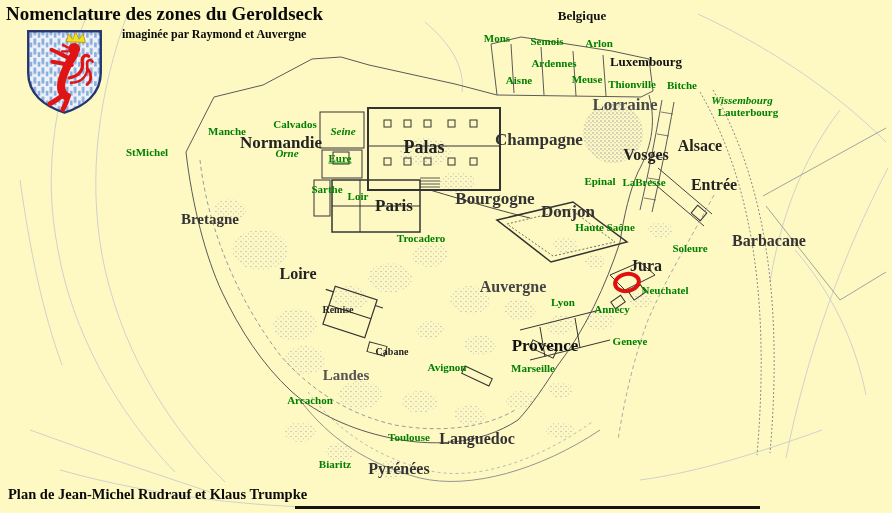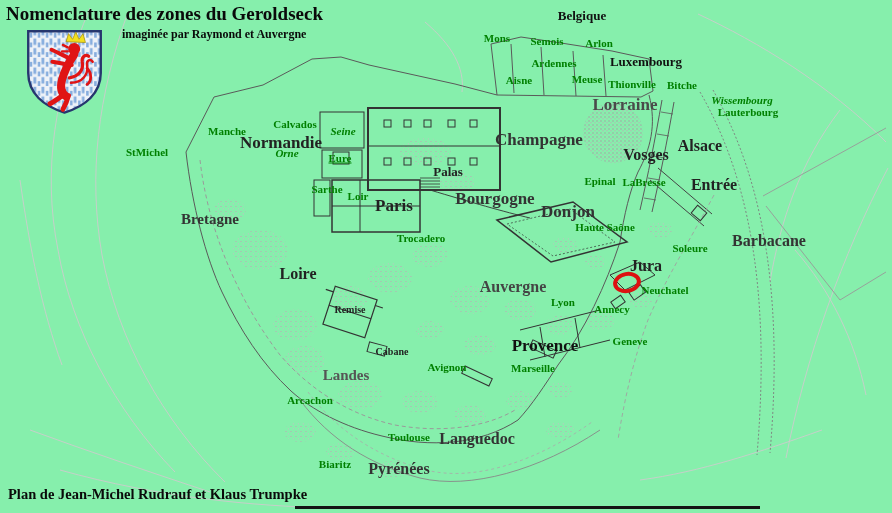--- a/index.html
+++ b/index.html
@@ -1,17 +1,17 @@
 <!DOCTYPE html>
 <html><head>
 <meta charset="utf-8">
 <style>
   html,body{margin:0;padding:0;background:#fff;}
   #stage{
-    position:relative;width:892px;height:513px;overflow:hidden;background:#86efac;
+    position:relative;width:892px;height:513px;overflow:hidden;background:#fef9c3;
     font-family:"Liberation Serif","DejaVu Serif",serif;
   }
   #plan-svg{position:absolute;left:0;top:0;width:892px;height:513px;}
   .map-label{
     position:absolute;transform:translate(-50%,-50%);
     white-space:nowrap;font-weight:bold;line-height:1;
     font-family:"Liberation Serif","DejaVu Serif",serif;
   }
   .place{font-size:11px;}
   .region{font-size:15px;}
@@ -193,28 +193,28 @@
   <div id="page-subtitle">imaginée par Raymond et Auvergne</div>
 
   <div id="label-layer">
       <span class="map-label region" style="left: 582px; top: 15px; font-size: 13px; color: rgb(17, 17, 17);">Belgique</span>
       <span class="map-label region" style="left: 646px; top: 61px; font-size: 13px; color: rgb(17, 17, 17);">Luxembourg</span>
       <span class="map-label region" style="left: 625px; top: 104px; font-size: 17px; color: rgb(74, 74, 74);">Lorraine</span>
       <span class="map-label region" style="left: 646px; top: 155px; font-size: 16px; color: rgb(34, 34, 34);">Vosges</span>
       <span class="map-label region" style="left: 700px; top: 146px; font-size: 16px; color: rgb(34, 34, 34);">Alsace</span>
       <span class="map-label region" style="left: 714px; top: 185px; font-size: 16px; color: rgb(34, 34, 34);">Entrée</span>
       <span class="map-label region" style="left: 539px; top: 139px; font-size: 17px; color: rgb(51, 51, 51);">Champagne</span>
-      <span class="map-label region" style="left: 448px; top: 147px; font-size: 13px; color: rgb(34, 34, 34); margin-top: 24px;">Palas</span>
+      <span class="map-label region" style="left: 424px; top: 147px; font-size: 18px; color: rgb(34, 34, 34);">Palas</span>
       <span class="map-label region" style="left: 281px; top: 142px; font-size: 17px; color: rgb(34, 34, 34);">Normandie</span>
       <span class="map-label region" style="left: 394px; top: 205px; font-size: 17px; color: rgb(34, 34, 34);">Paris</span>
       <span class="map-label region" style="left: 495px; top: 198px; font-size: 17px; color: rgb(51, 51, 51);">Bourgogne</span>
       <span class="map-label region" style="left: 568px; top: 211px; font-size: 17px; color: rgb(51, 51, 51);">Donjon</span>
       <span class="map-label region" style="left: 210px; top: 219px; font-size: 15px; color: rgb(51, 51, 51);">Bretagne</span>
       <span class="map-label region" style="left: 298px; top: 274px; font-size: 16px; color: rgb(34, 34, 34);">Loire</span>
-      <span class="map-label region" style="left: 350px; top: 310px; font-size: 10px; color: rgb(34, 34, 34);">Remise</span>
+      <span class="map-label region" style="left: 338px; top: 310px; font-size: 10px; color: rgb(34, 34, 34);">Remise</span>
       <span class="map-label region" style="left: 392px; top: 352px; font-size: 10px; color: rgb(34, 34, 34);">Cabane</span>
       <span class="map-label region" style="left: 346px; top: 375px; font-size: 15px; color: rgb(85, 85, 85);">Landes</span>
       <span class="map-label region" style="left: 513px; top: 287px; font-size: 16px; color: rgb(68, 68, 68);">Auvergne</span>
       <span class="map-label region" style="left: 545px; top: 345px; font-size: 17px; color: rgb(17, 17, 17);">Provence</span>
       <span class="map-label region" style="left: 477px; top: 439px; font-size: 16px; color: rgb(51, 51, 51);">Languedoc</span>
       <span class="map-label region" style="left: 399px; top: 469px; font-size: 16px; color: rgb(51, 51, 51);">Pyrénées</span>
       <span class="map-label region" style="left: 769px; top: 241px; font-size: 16px; color: rgb(51, 51, 51);">Barbacane</span>
       <span class="map-label region" style="left: 646px; top: 266px; font-size: 16px; color: rgb(34, 34, 34);">Jura</span>
       <span class="map-label place" style="left: 497px; top: 38px; color: rgb(0, 128, 0);">Mons</span>
       <span class="map-label place" style="left: 547px; top: 41px; color: rgb(0, 128, 0);">Semois</span>

